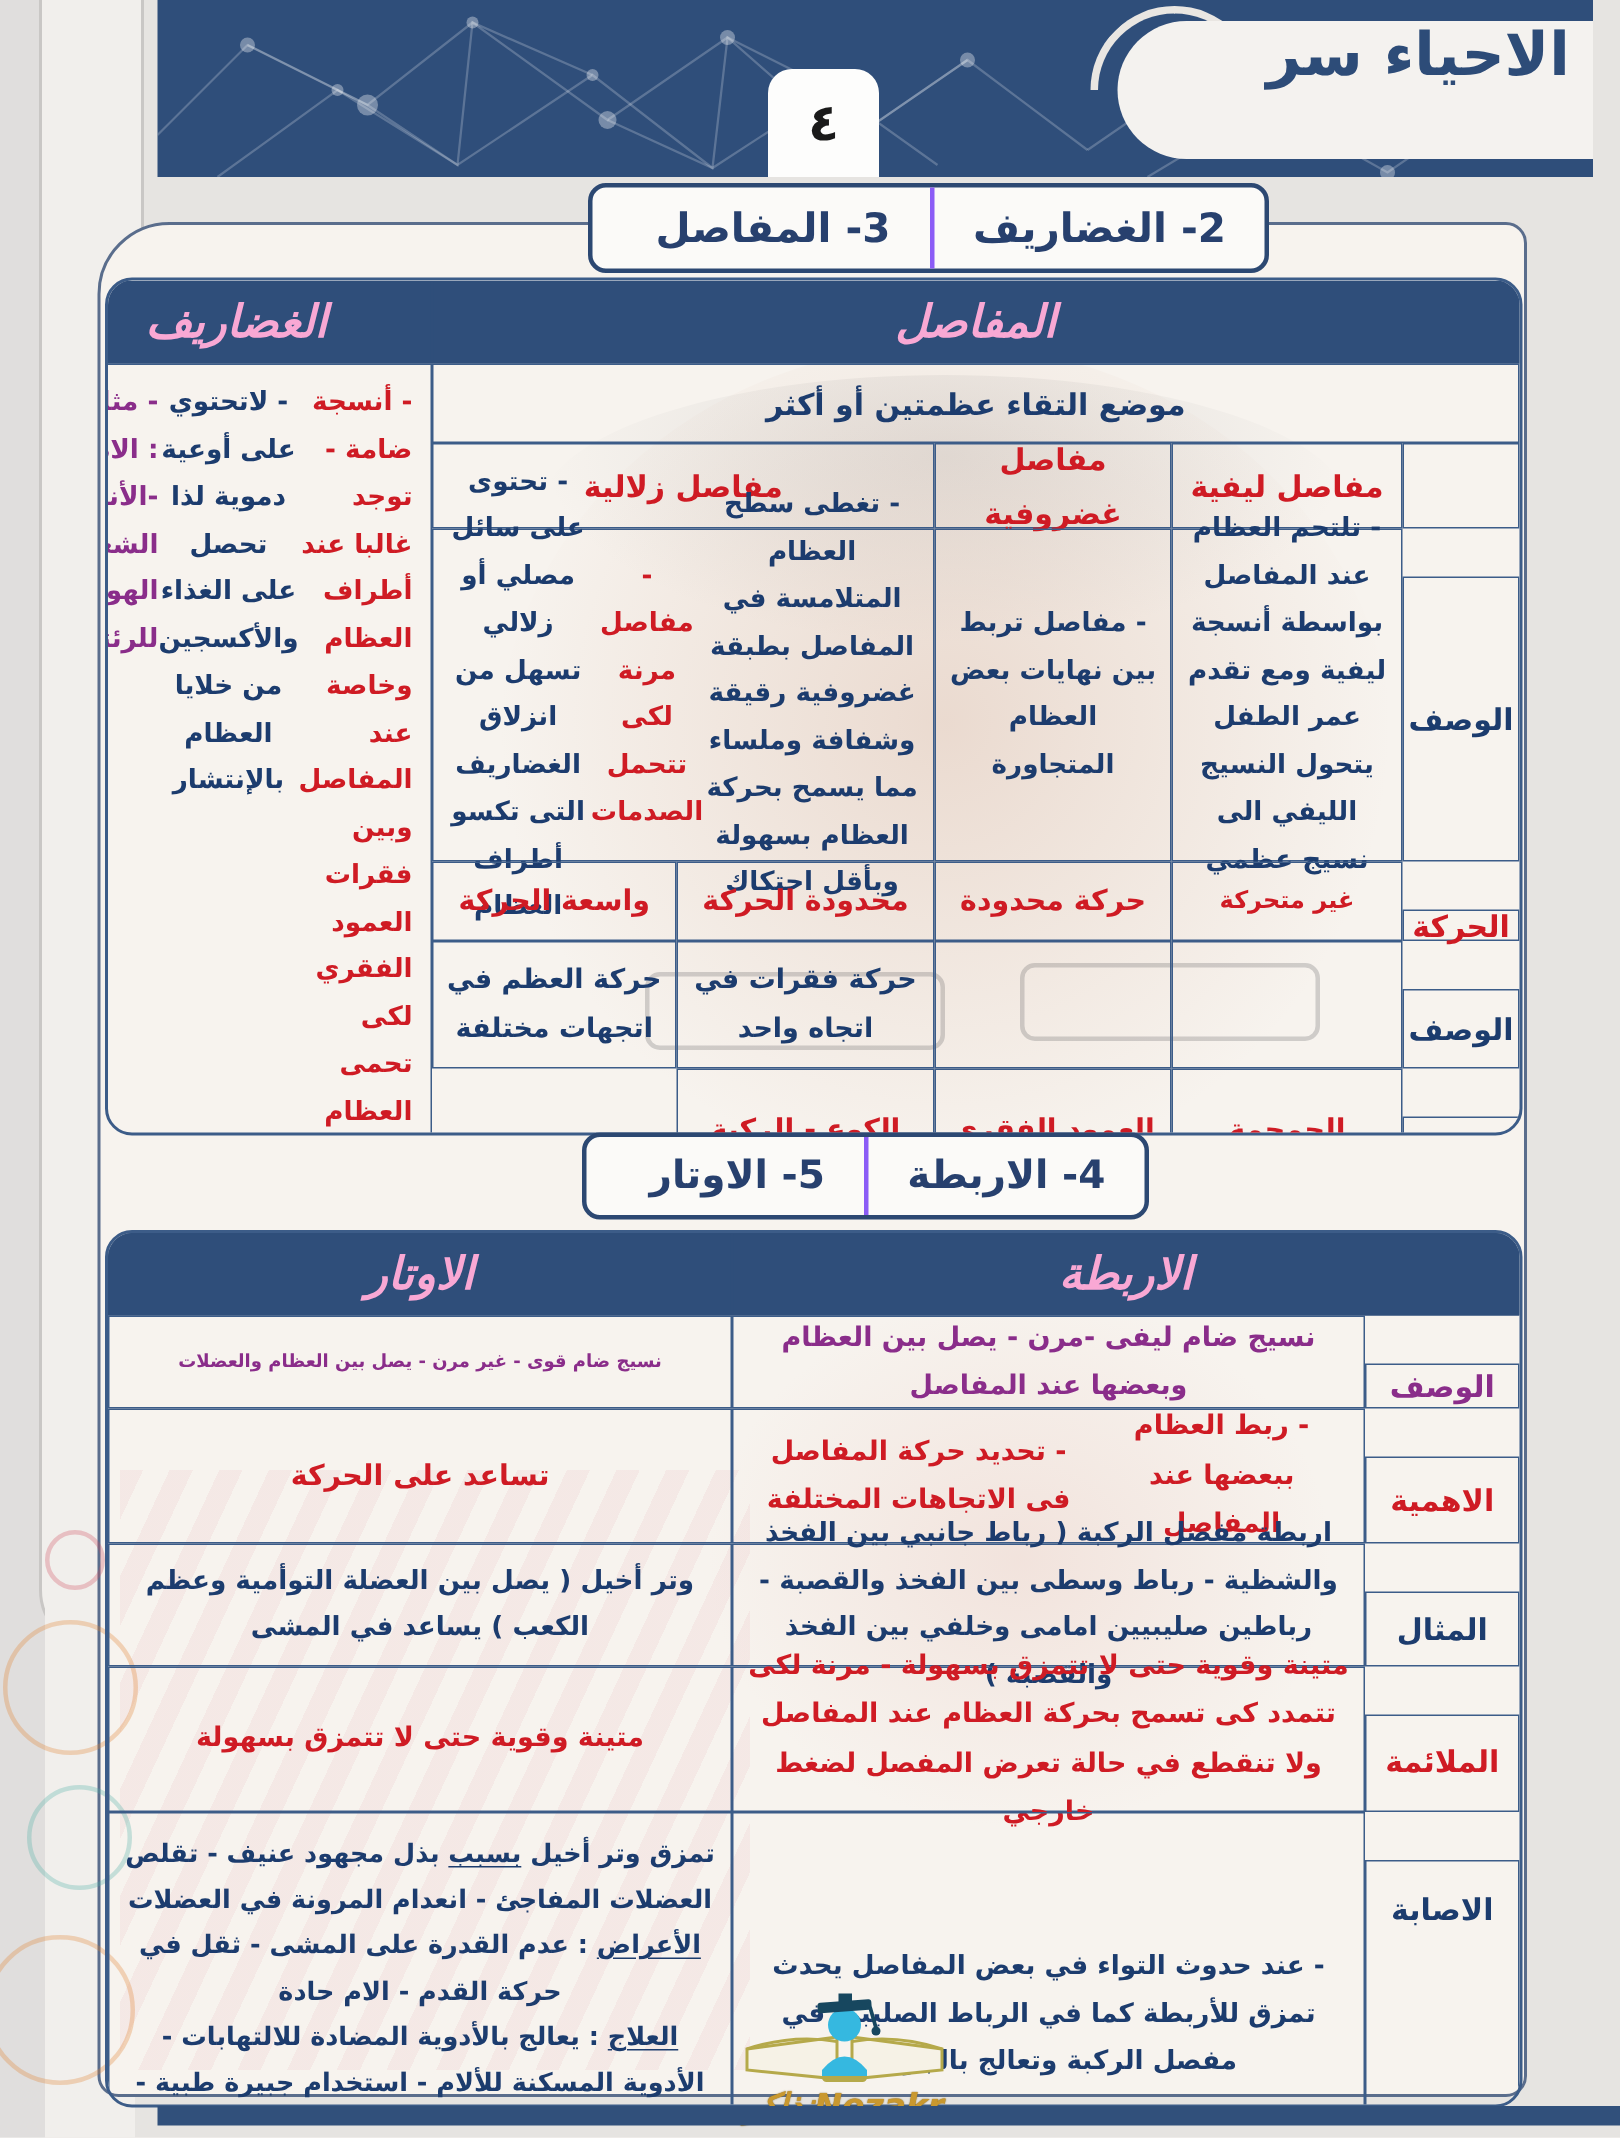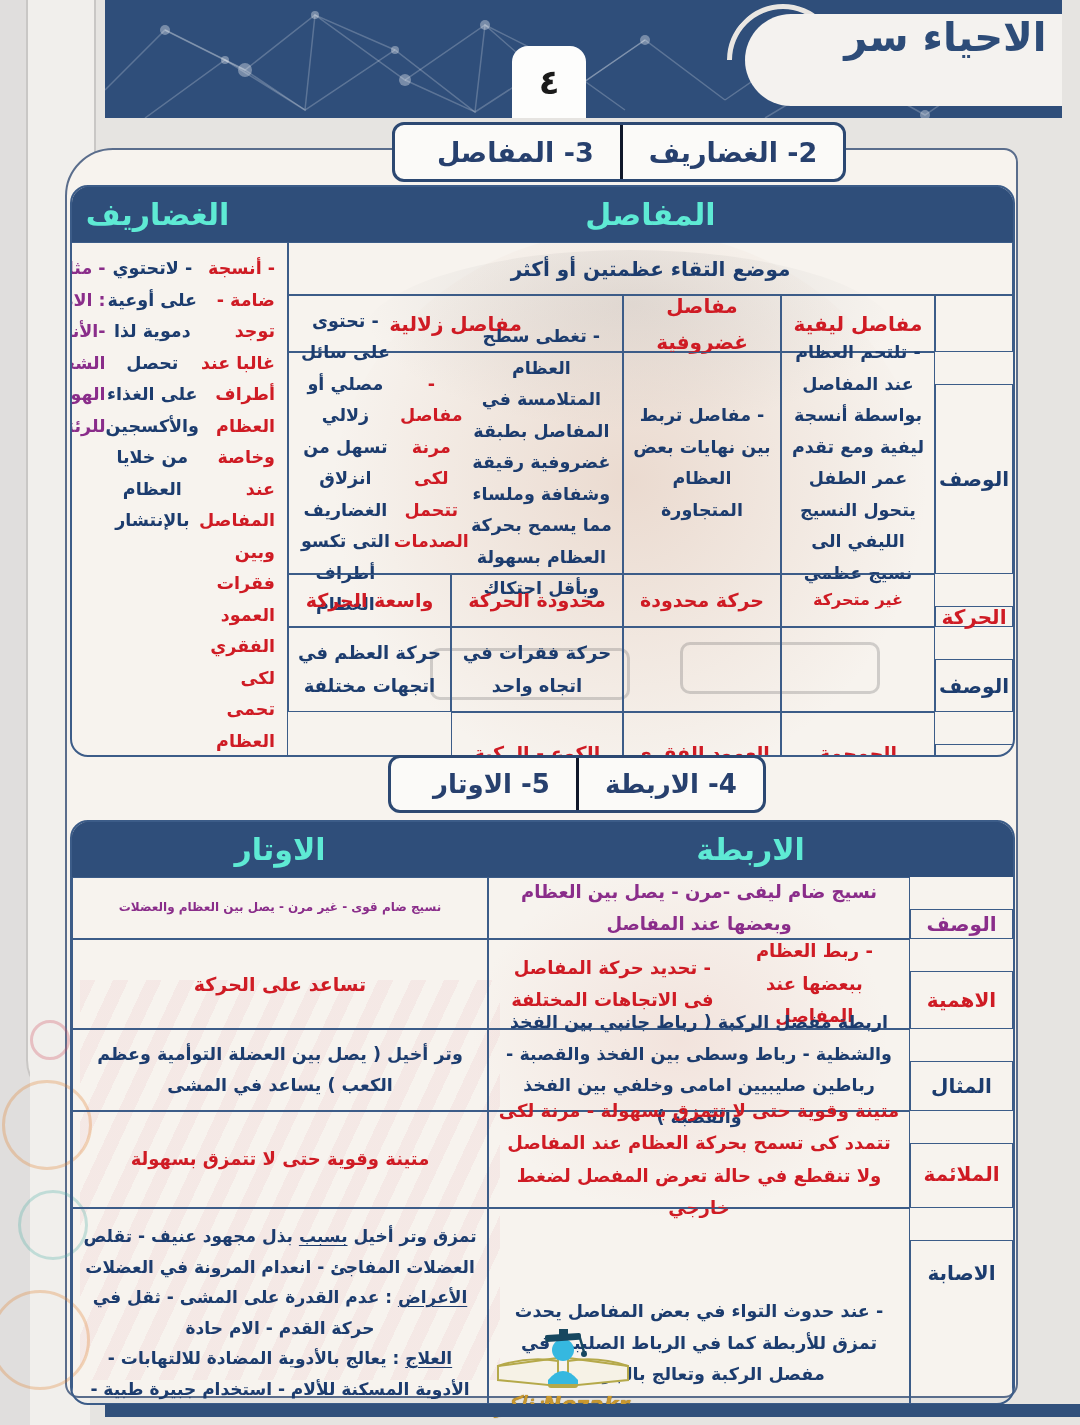--- a/index.html
+++ b/index.html
@@ -52,35 +52,35 @@
     background:radial-gradient(ellipse at center,rgba(230,190,180,.30),rgba(230,190,180,0) 70%);}
   .doodle{position:absolute;border-radius:50%;opacity:.30;}
   .d1{left:2px;top:1080px;width:90px;height:90px;border:3px solid #e08030;}
   .d2{left:18px;top:1190px;width:70px;height:70px;border:3px solid #4fb0a5;}
   .d3{left:-10px;top:1290px;width:100px;height:100px;border:3px solid #e08030;}
   .d4{left:30px;top:1020px;width:40px;height:40px;border:3px solid #d05060;}
   
   .pill{position:absolute;background:#fbfaf8;border:3px solid #2c4872;border-radius:12px;
     display:flex;align-items:stretch;color:#27406e;font-weight:700;font-size:27px;}
   .pill .part{display:flex;align-items:center;justify-content:center;padding:8px 26px;}
-  .pill .part + .part{border-right:3px solid #0f172a;padding-left:42px;}
+  .pill .part + .part{border-right:3px solid #8b5cf6;padding-left:42px;}
   .pill1{left:392px;top:122px;height:60px;}
   .pill2{left:388px;top:755px;height:58px;font-size:26px;}
   
   .grid{position:absolute;display:grid;direction:rtl;border:2.5px solid var(--line);
     border-radius:18px;overflow:hidden;background:transparent;}
   .grid > div{border:1px solid var(--line);display:flex;align-items:center;justify-content:center;
     text-align:center;padding:6px 8px;line-height:1.8;}
   .t1{left:70px;top:185px;width:945px;height:572px;
     grid-template-columns:78px 154px 158px 172px 163px 1fr;
     grid-template-rows:55px 53px 57px 222px 53px 85px 1fr;}
   .t2{left:70px;top:820px;width:945px;height:585px;
     grid-template-columns:103px 422px 1fr;
     grid-template-rows:55px 62px 90px 82px 97px 1fr;}
-  .hdr{background:var(--navy);color:#5eead4;font-size:30px;font-weight:700;border-color:var(--navy) !important;}
+  .hdr{background:var(--navy);color:#f9a8d4;font-size:30px;font-weight:700;border-color:var(--navy) !important;font-style:italic;}
   .red{color:var(--ink-red);font-weight:700;}
   .navy{color:var(--ink-navy);font-weight:700;text-align:center;}
   .purple{color:var(--ink-purple);font-weight:700;}
   .lbl{font-size:20px;margin-top:32px;}
   .small{font-size:17.5px;}
   .cell-col{justify-content:center;}
   .cell-top{align-items:flex-start;padding-top:14px;}
   u{text-decoration:underline;text-underline-offset:3px;}
   
   .logo{position:absolute;left:478px;top:1328px;width:170px;height:92px;display:flex;

